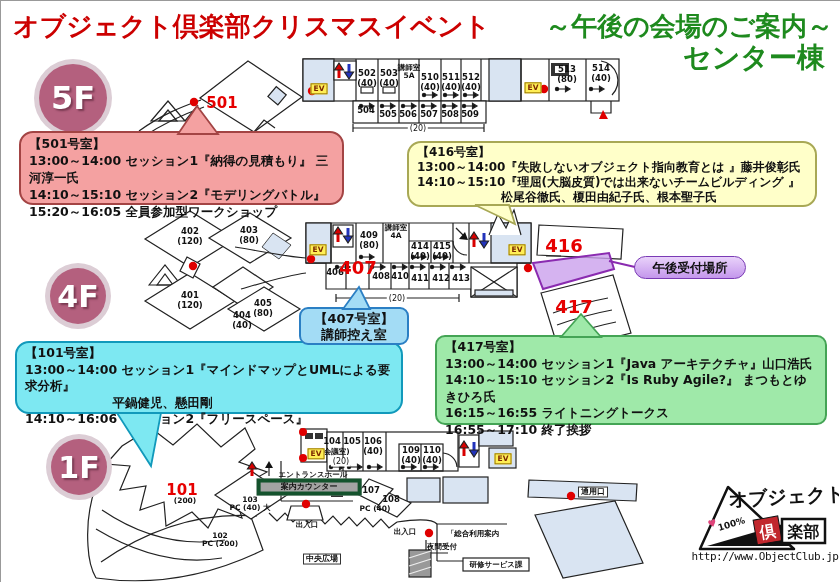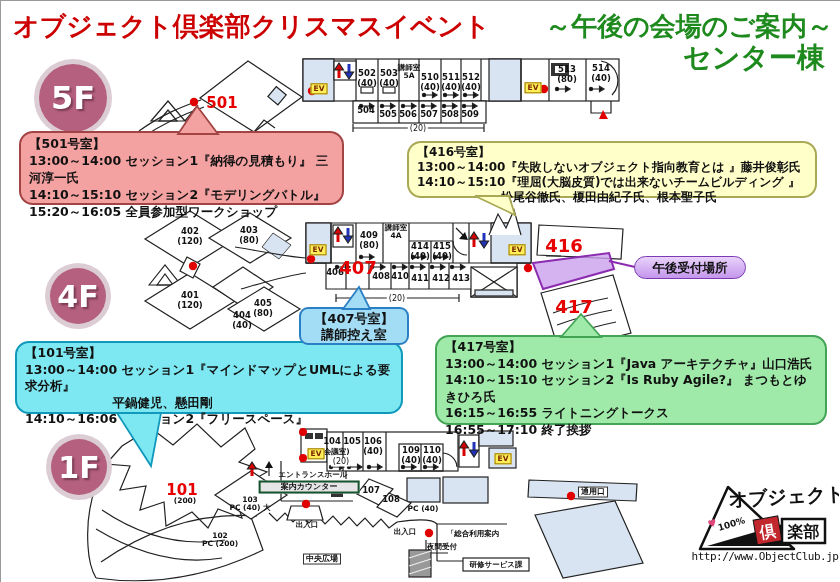--- a/index.html
+++ b/index.html
@@ -20,31 +20,31 @@
   
   #plan{position:absolute;left:0;top:0;}
   #labels{position:absolute;left:0;top:0;width:840px;height:582px;pointer-events:none;}
   .pl{position:absolute;transform:translate(-50%,-50%);text-align:center;color:#111;
       font-weight:bold;white-space:pre-line;line-height:1.12;}
   .rm{font-size:8.5px;}
   .sm{font-size:7.5px;}
   .dim{font-size:8px;font-weight:normal;background:#fff;padding:0 2px;}
   .ev{font-size:7.5px;background:#ffee55;border:1px solid #997700;color:#7c2800;padding:0 2px;line-height:1.25;}
   .tag{font-size:8px;background:#fff;border:1px solid #333;padding:0 2px;}
-  .hl{font-size:8px;background:#e5e5e5;border:2px solid #14532d;padding:0 20px;}
+  .hl{font-size:8px;background:#a3a3a3;border:4px solid #14532d;padding:0 20px;}
   .bignum{font-size:15px;color:#e60000;text-align:center;}
   .bignum-lg{font-size:18px;color:#e60000;}
   
   .co{position:absolute;border:2px solid;border-radius:14px;padding:2px 8px;
       font-size:12.5px;font-weight:bold;color:#111;box-sizing:border-box;}
   .co-line{white-space:pre-wrap;}
   #co501{left:18px;top:130px;width:325px;height:74px;background:#f4a1a1;border-color:#a34444;line-height:17px;}
-  #co416{left:406px;top:140px;width:410px;height:57px;background:#ffffc9;border-color:#a8a855;line-height:15px;font-size:12px;}
+  #co416{left:406px;top:140px;width:410px;height:66px;background:#ffffc9;border-color:#a8a855;line-height:15px;font-size:12px;}
   #co101{left:14px;top:340px;width:388px;height:73px;background:#7de8f2;border-color:#1199bb;line-height:16.5px;}
-  #co417{left:434px;top:334px;width:392px;height:90px;background:#9fe9a9;border-color:#44a455;line-height:16.5px;}
+  #co417{left:434px;top:334px;width:392px;height:90px;background:#9fe9a9;border-color:#44a455;line-height:16.5px;border-radius:10px;}
   #co407{left:298px;top:306px;width:110px;height:38px;background:#a3dcf5;border-color:#2b7fc4;
          border-radius:9px;text-align:center;line-height:15.5px;font-size:13px;}
   #coRecep{left:633px;top:255px;width:112px;height:23px;background:linear-gradient(#e9d2fa,#c497ec);
            border-color:#7a3bb5;border-width:1.5px;border-radius:12px;text-align:center;
            line-height:18px;font-size:12.5px;}
   .tail{position:absolute;overflow:visible;}
   
   #logo{position:absolute;left:688px;top:480px;}
   #logo-url{position:absolute;left:690px;top:549px;width:148px;text-align:center;
             font-size:11px;color:#111;font-family:"DejaVu Sans Mono","Liberation Mono",monospace;letter-spacing:-0.5px;}
@@ -287,21 +287,21 @@
       <span class="pl dim" style="left: 340px; top: 461px;">(20)</span>
       <span class="pl rm" style="left: 351px; top: 441px;">105</span>
       <span class="pl rm" style="left: 372px; top: 446px;">106
 (40)</span>
       <span class="pl rm" style="left: 410px; top: 455px;">109
 (40)</span>
       <span class="pl rm" style="left: 431px; top: 455px;">110
 (40)</span>
       <span class="pl rm" style="left: 370px; top: 490px;">107</span>
       <span class="pl rm" style="left: 390px; top: 499px;">108</span>
-      <span class="pl sm" style="left: 374px; top: 508px; margin-left: 48px;">PC (40)</span>
+      <span class="pl sm" style="left: 374px; top: 508px;">PC (40)</span>
       <span class="pl ev" style="left: 315px; top: 453px;">EV</span>
       <span class="pl ev" style="left: 502px; top: 458px;">EV</span>
       <span class="pl tag" style="left: 321px; top: 558px;">中央広場</span>
       <span class="pl sm" style="left: 404px; top: 531px;">出入口</span>
       <span class="pl tag" style="left: 592px; top: 491px;">通用口</span>
       <span class="pl sm" style="left: 472px; top: 533px;">「総合利用案内</span>
       <span class="pl sm" style="left: 441px; top: 546px;">夜間受付</span>
       <span class="pl sm" style="left: 495px; top: 564px;">研修サービス課</span>
     </div>
 

